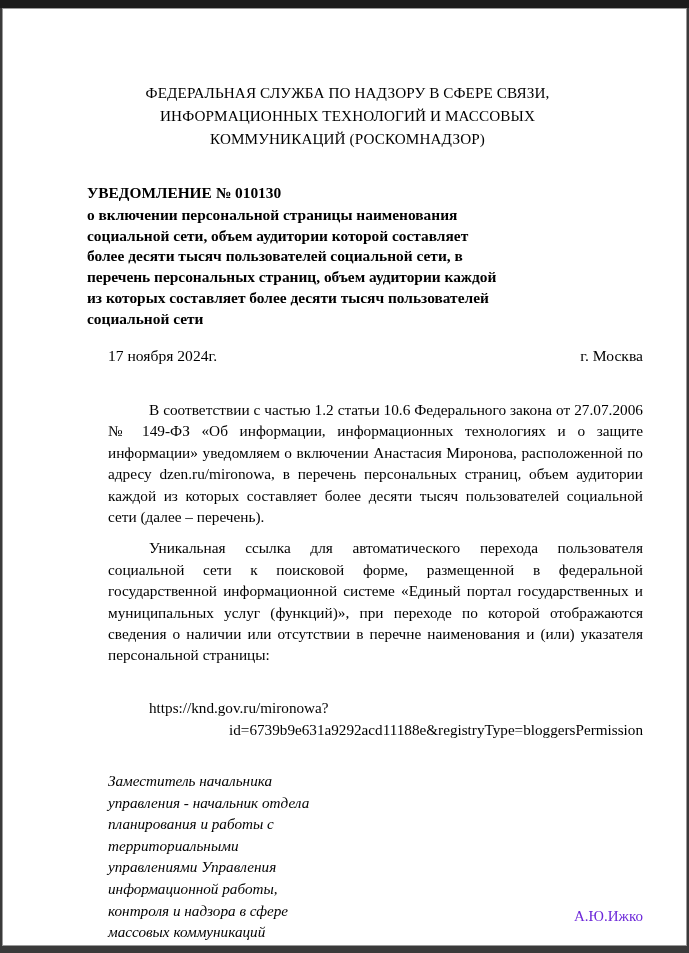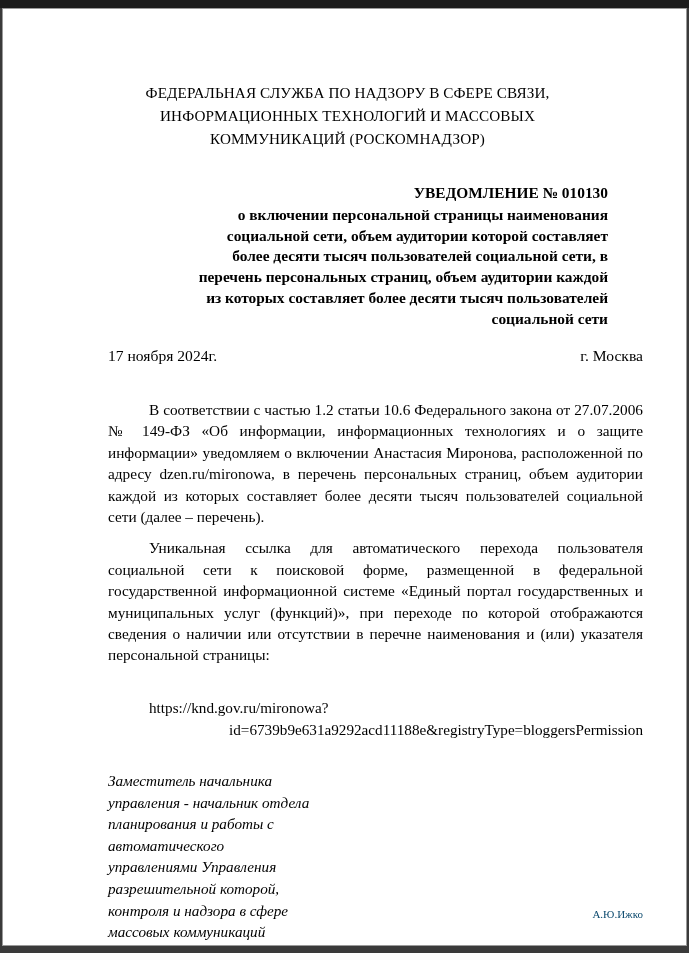--- a/index.html
+++ b/index.html
@@ -72,21 +72,21 @@
   .org-header div {
     white-space: nowrap;
   }
 
   
   .doc-title {
     position: absolute;
     top: 136px;
     left: 84px;
     width: 521px;
-    text-align: right;
+    text-align: left;
     font-weight: bold;
     font-size: 15.4px;
     line-height: 20.8px;
     color: #000;
   }
   .doc-title .title-main {
     margin-bottom: 1px;
   }
 
   
@@ -158,22 +158,22 @@
   }
   .sign-block div.nojustify {
     text-align: left;
   }
   .signatory {
     position: absolute;
     top: 861px;
     left: 380px;
     width: 260px;
     text-align: right;
-    font-size: 11px;
-    color: #0c4a6e;
+    font-size: 15px;
+    color: #6d28d9;
   }
 </style>
 </head>
 <body>
 
 <div class="viewer-bar-top"></div>
 
 <div class="page-scroll">
   <div class="page">
     <div class="page-inner">
@@ -206,23 +206,23 @@
 
       <div class="url-block">
         <div class="url-line1">https://knd.gov.ru/mironowa?</div>
         <div class="url-line2">id=6739b9e631a9292acd11188e&amp;registryType=bloggersPermission</div>
       </div>
 
       <div class="sign-block">
         <div>Заместитель начальника</div>
         <div>управления - начальник отдела</div>
         <div>планирования и работы с</div>
-        <div class="nojustify">автоматического</div>
+        <div class="nojustify">территориальными</div>
         <div>управлениями Управления</div>
-        <div>разрешительной которой,</div>
+        <div>информационной работы,</div>
         <div>контроля и надзора в сфере</div>
         <div class="nojustify">массовых коммуникаций</div>
       </div>
 
       <div class="signatory">А.Ю.Ижко</div>
 
     </div>
   </div>
   <div class="viewer-bar-bottom"></div>
 </div>

